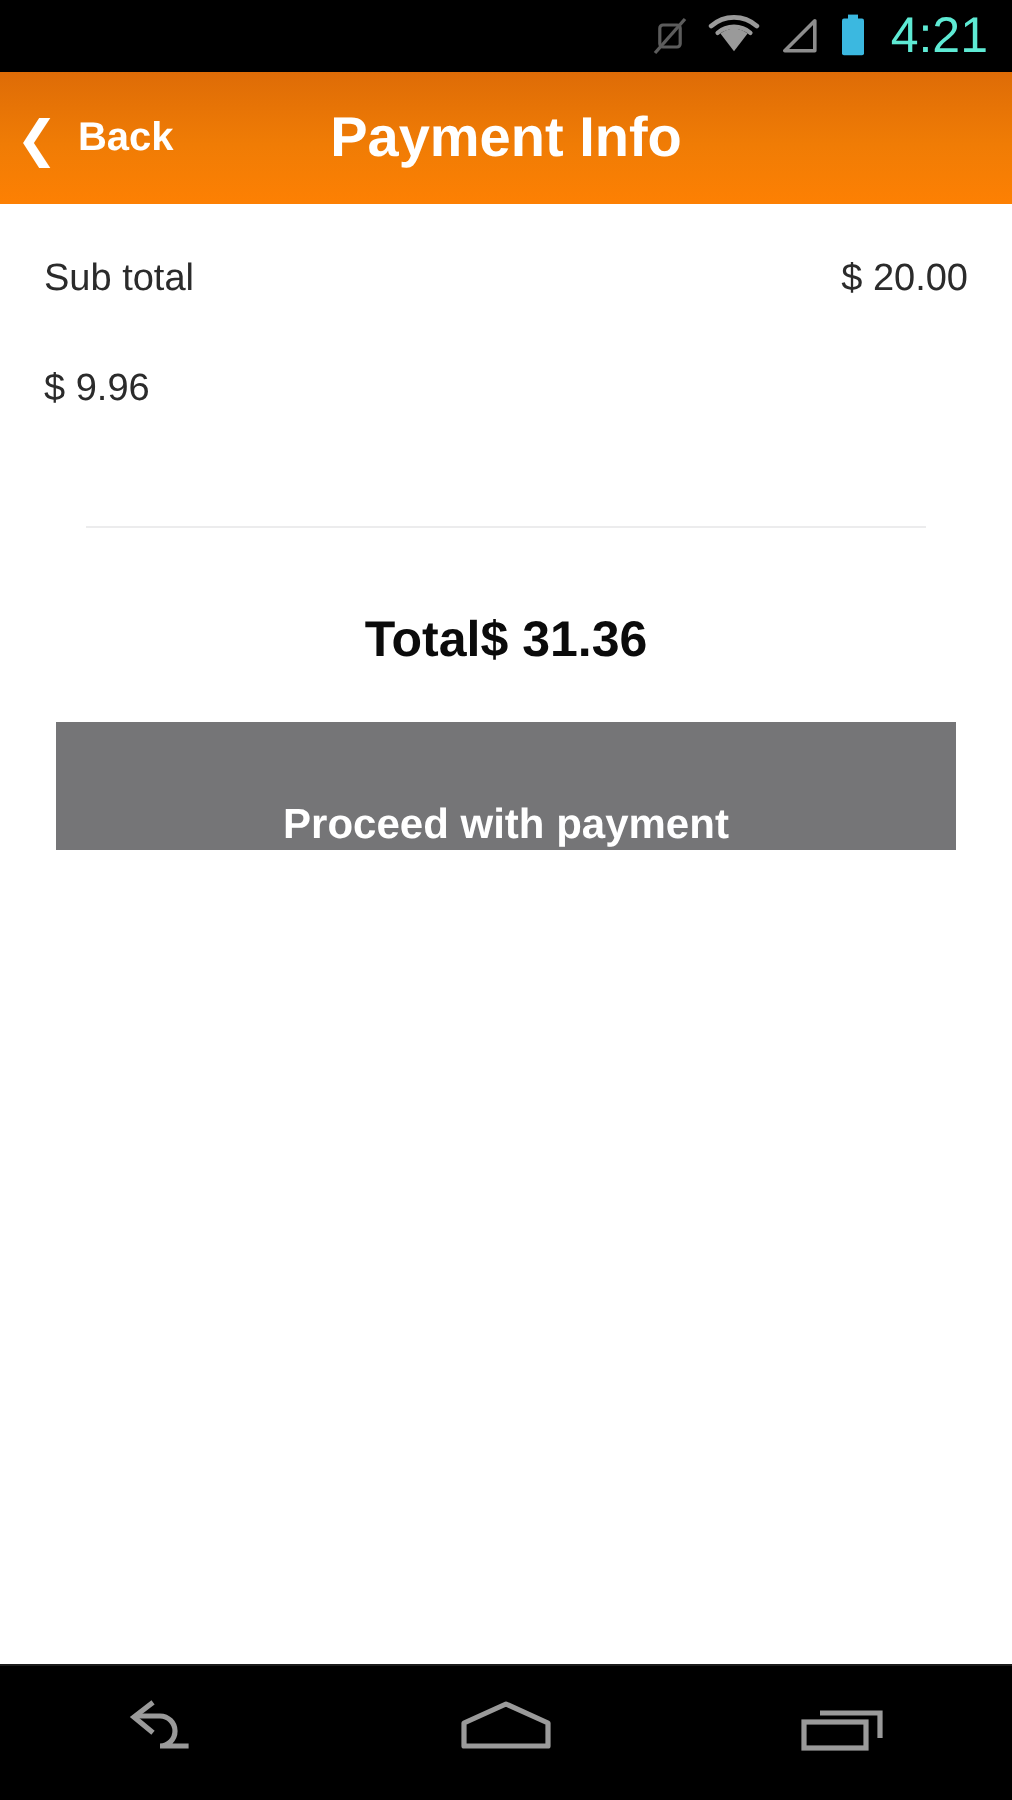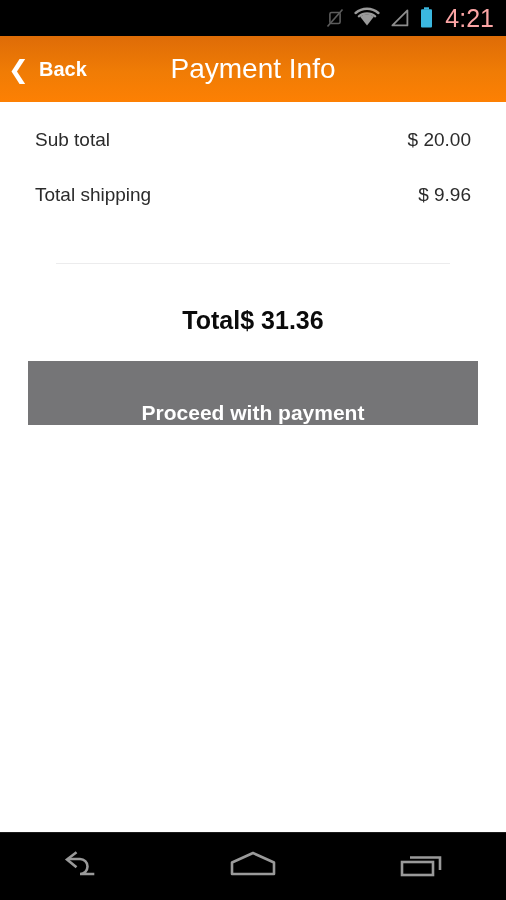--- a/index.html
+++ b/index.html
@@ -25,21 +25,21 @@
     padding-right: 12px;
     box-sizing: border-box;
   }
   .status-icon {
     display: inline-flex;
     align-items: center;
     justify-content: center;
     margin-left: 9px;
   }
   #status-clock {
-    color: #fca5a5;
+    color: #5eead4;
     font-size: 25px;
     letter-spacing: 0px;
     margin-left: 11px;
     font-family: "Liberation Sans", sans-serif;
   }
 
   
   #header {
     height: 66px;
     background: linear-gradient(to bottom, #DE6C07 0%, #F07C05 55%, #FD8003 100%);
@@ -67,27 +67,27 @@
     font-size: 20px;
     font-weight: bold;
   }
   #header-title {
     position: absolute;
     left: 0;
     right: 0;
     text-align: center;
     color: #ffffff;
     font-size: 28px;
-    font-weight: normal;
+    font-weight: bold;
     pointer-events: none;
   }
 
   
   #content {
-    padding: 0 35px;
+    padding: 0 22px;
     box-sizing: border-box;
   }
   .line-row {
     display: flex;
     justify-content: space-between;
     align-items: baseline;
     height: 55px;
   }
   .line-row:first-child {
     margin-top: 27px;
@@ -206,21 +206,20 @@
 </div>
 
 <div id="content">
 
   <div class="line-row">
     <span class="line-label">Sub total</span>
     <span class="line-value">$ 20.00</span>
   </div>
 
   <div class="line-row">
-    <span class="line-label">Total shipping</span>
     <span class="line-value">$ 9.96</span>
   </div>
 
 
   <div id="totals-divider"></div>
 
   <div id="total-row">
     <span id="total-label">Total</span>
     <span id="total-value">$ 31.36</span>
   </div>

